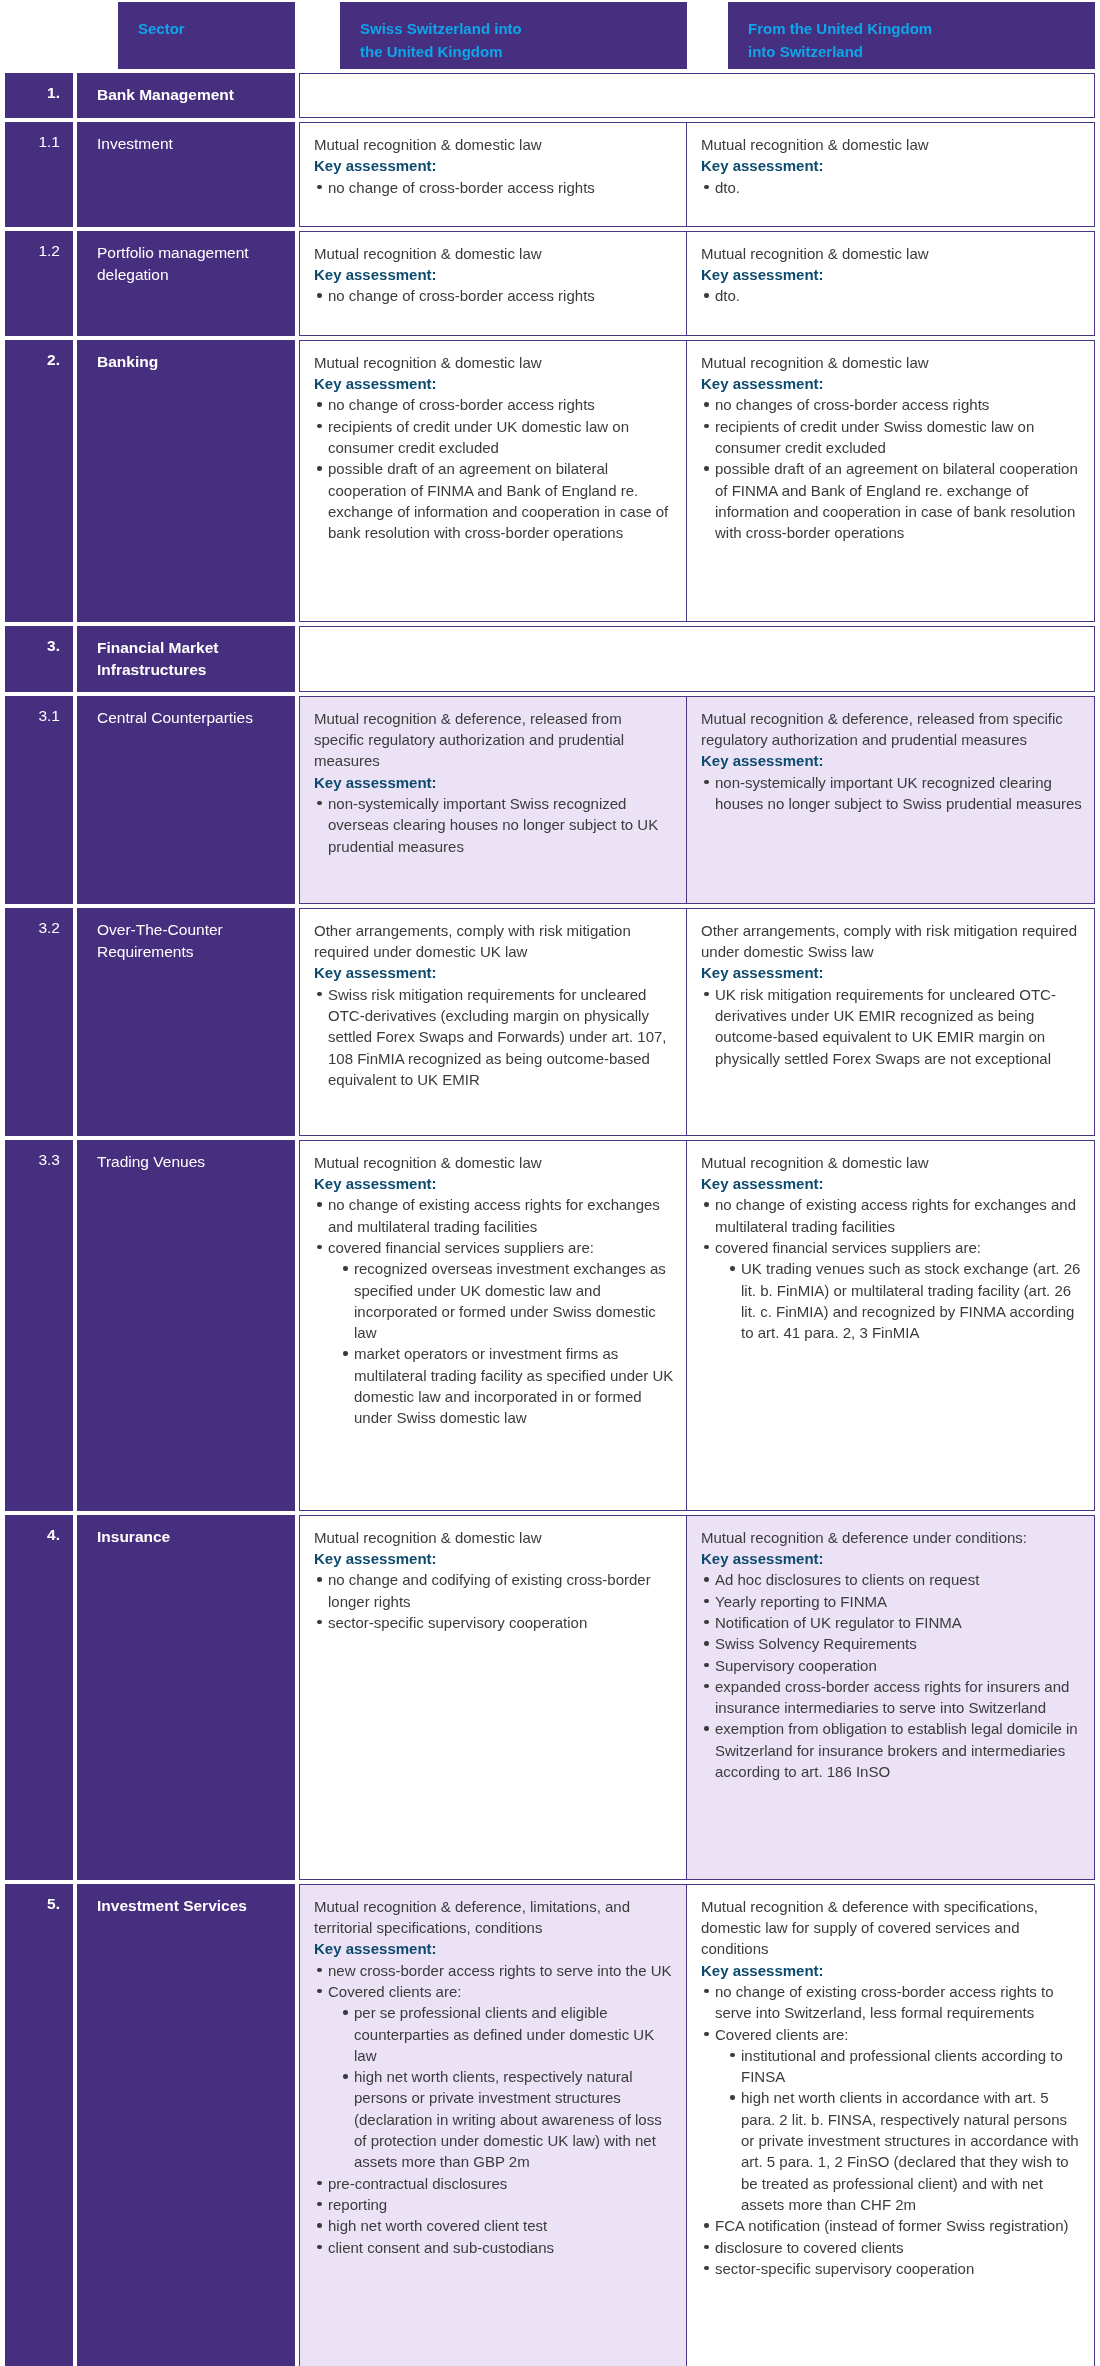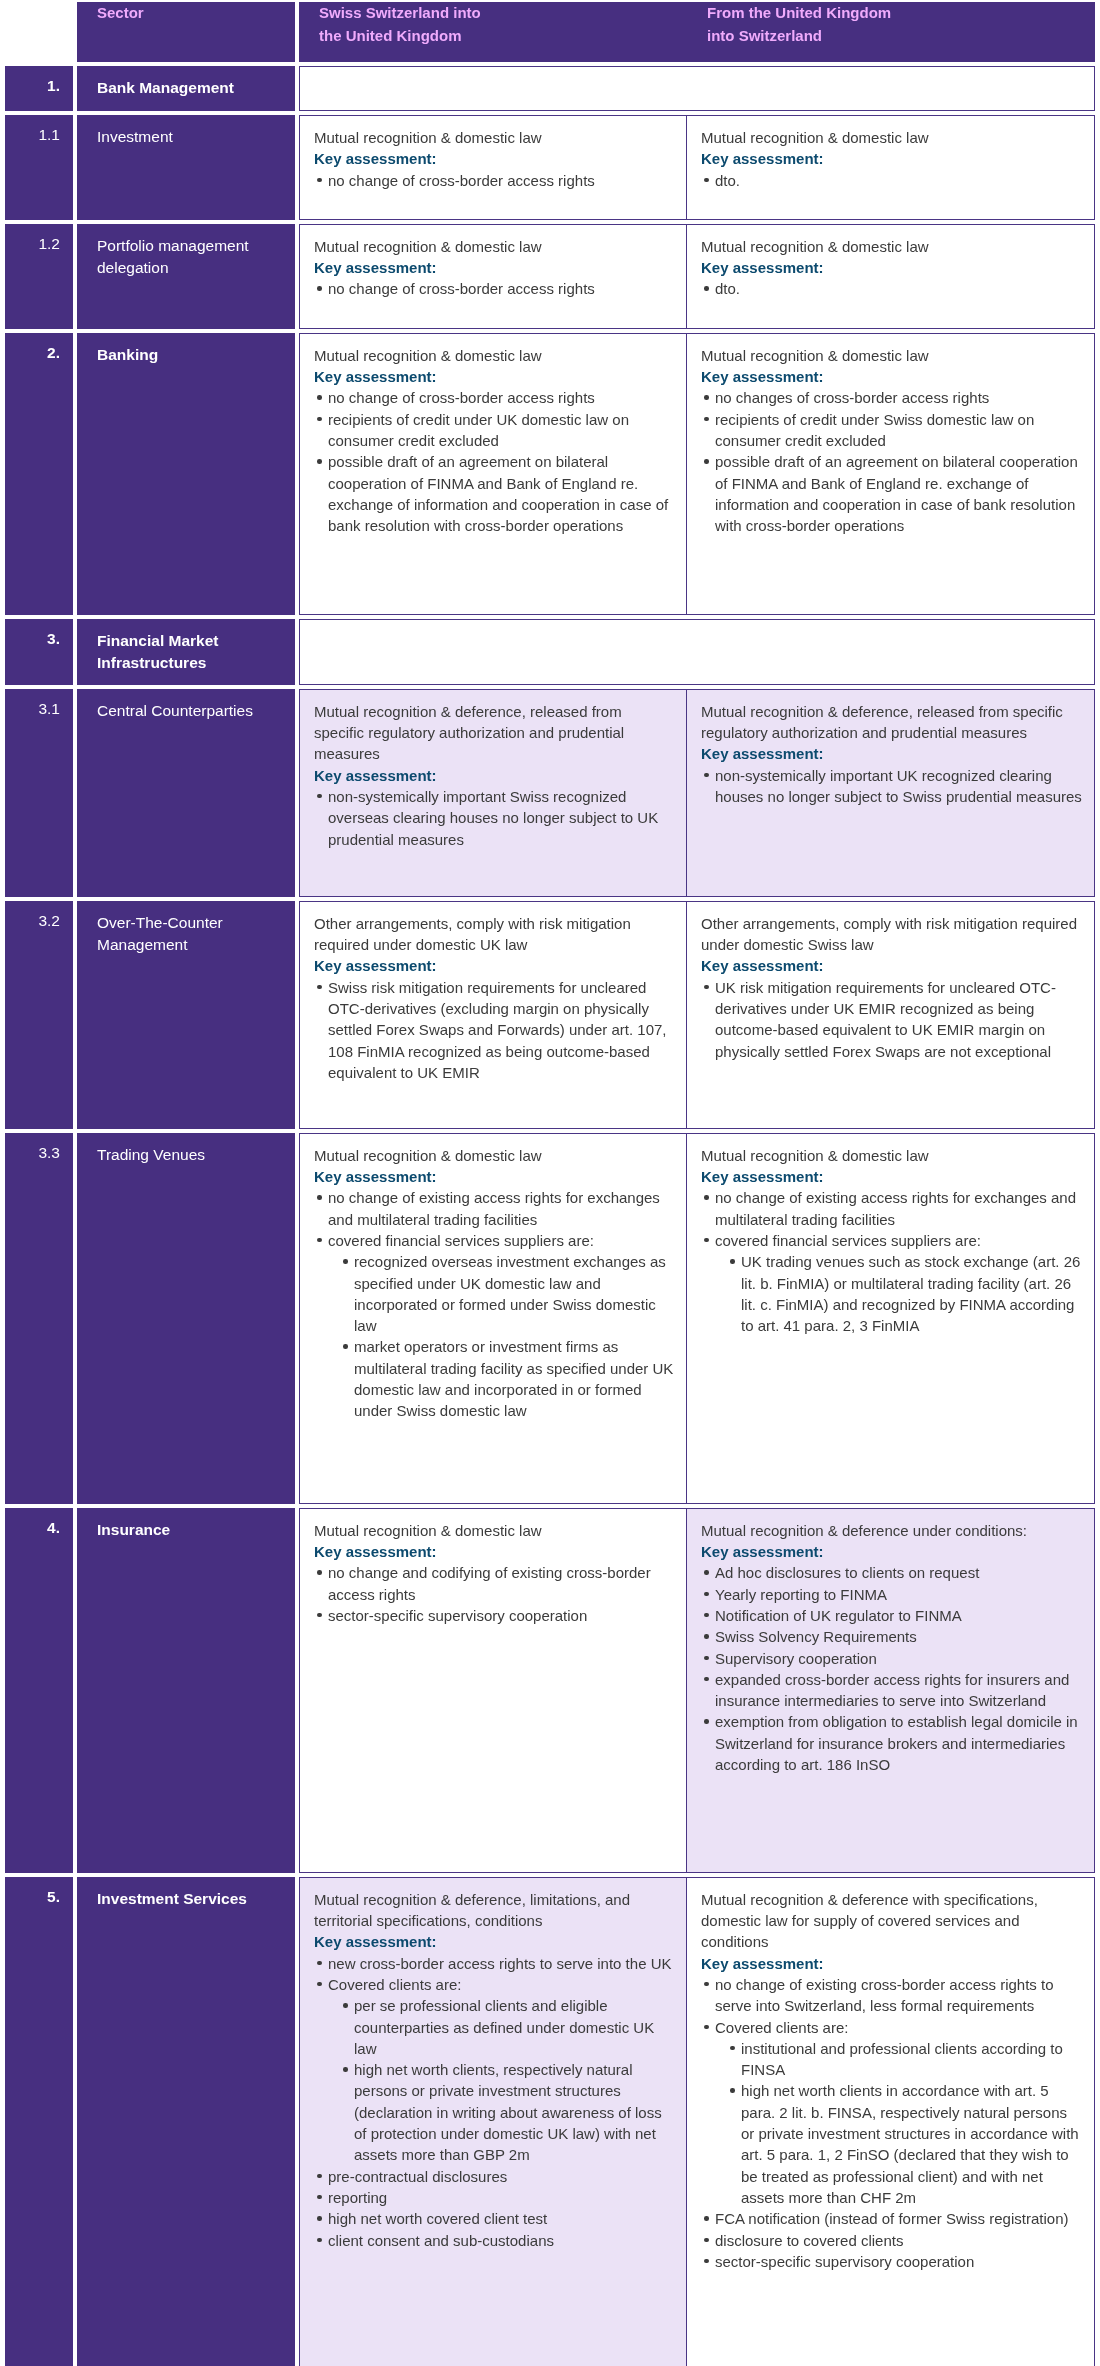--- a/index.html
+++ b/index.html
@@ -12,21 +12,21 @@
   body{width:1100px;font-family:"Liberation Sans","DejaVu Sans",sans-serif;color:var(--ink);}
   .page{padding:2px 3px 0 5px;display:flex;flex-direction:column;gap:4px;}
   .grid-row{display:grid;grid-template-columns:68px 4px 218px 4px 388px 408px;background:#ffffff;}
   
   .pcell{background:var(--purple);color:#ffffff;}
   .num{grid-column:1;text-align:right;padding:11px 13px 4px 0;font-size:15.5px;}
   .num.b{font-weight:bold;}
   .sector{grid-column:3;padding:11px 10px 6px 20px;font-size:15.5px;line-height:1.42;}
   .sector.b{font-weight:bold;}
   
-  .hcell{background:var(--purple);color:#f0abfc;font-weight:bold;font-size:15px;line-height:1.5;padding:0 10px 6px 20px;}
+  .hcell{background:var(--purple);color:#0ea5e9;font-weight:bold;font-size:15px;line-height:1.5;padding:16px 10px 6px 20px;margin-left:41px;}
   .hc-sector{grid-column:3;}
   .hc-c1{grid-column:5;}
   .hc-c2{grid-column:6;}
   
   .ccell{background:#ffffff;border-top:1.5px solid var(--line);border-bottom:1.5px solid var(--line);
          padding:11px 12px 28px 14px;font-size:15px;line-height:1.42;}
   .ccell.c1{grid-column:5;border-left:1.5px solid var(--line);border-right:1.5px solid var(--line);}
   .ccell.c2{grid-column:6;border-right:1.5px solid var(--line);}
   .ccell.merged{grid-column:5 / 7;border-left:1.5px solid var(--line);border-right:1.5px solid var(--line);}
   .ccell.lav{background:var(--lav);}
@@ -134,21 +134,21 @@
         <div class="ccell c2 lav">
           <div class="intro">Mutual recognition &amp; deference, released from specific regulatory authorization and prudential measures</div>
           <div class="key">Key assessment:</div>
           <ul class="blist">
             <li>non-systemically important UK recognized clearing houses no longer subject to Swiss prudential measures</li>
           </ul>
         </div>
       </div>
       <div class="grid-row" style="min-height: 228px;">
         <div class="pcell num">3.2</div>
-        <div class="pcell sector">Over-The-Counter Management</div>
+        <div class="pcell sector">Over-The-Counter Requirements</div>
         <div class="ccell c1">
           <div class="intro">Other arrangements, comply with risk mitigation required under domestic UK law</div>
           <div class="key">Key assessment:</div>
           <ul class="blist">
             <li>Swiss risk mitigation requirements for uncleared OTC-derivatives (excluding margin on physically settled Forex Swaps and Forwards) under art. 107, 108 FinMIA recognized as being outcome-based equivalent to UK EMIR</li>
           </ul>
         </div>
         <div class="ccell c2">
           <div class="intro">Other arrangements, comply with risk mitigation required under domestic Swiss law</div>
           <div class="key">Key assessment:</div>
@@ -182,21 +182,21 @@
           </ul>
         </div>
       </div>
       <div class="grid-row" style="min-height: 365px;">
         <div class="pcell num b">4.</div>
         <div class="pcell sector b">Insurance</div>
         <div class="ccell c1">
           <div class="intro">Mutual recognition &amp; domestic law</div>
           <div class="key">Key assessment:</div>
           <ul class="blist">
-            <li>no change and codifying of existing cross-border access rights</li>
+            <li>no change and codifying of existing cross-border longer rights</li>
             <li>sector-specific supervisory cooperation</li>
           </ul>
         </div>
         <div class="ccell c2 lav">
           <div class="intro">Mutual recognition &amp; deference under conditions:</div>
           <div class="key">Key assessment:</div>
           <ul class="blist">
             <li>Ad hoc disclosures to clients on request</li>
             <li>Yearly reporting to FINMA</li>
             <li>Notification of UK regulator to FINMA</li>

